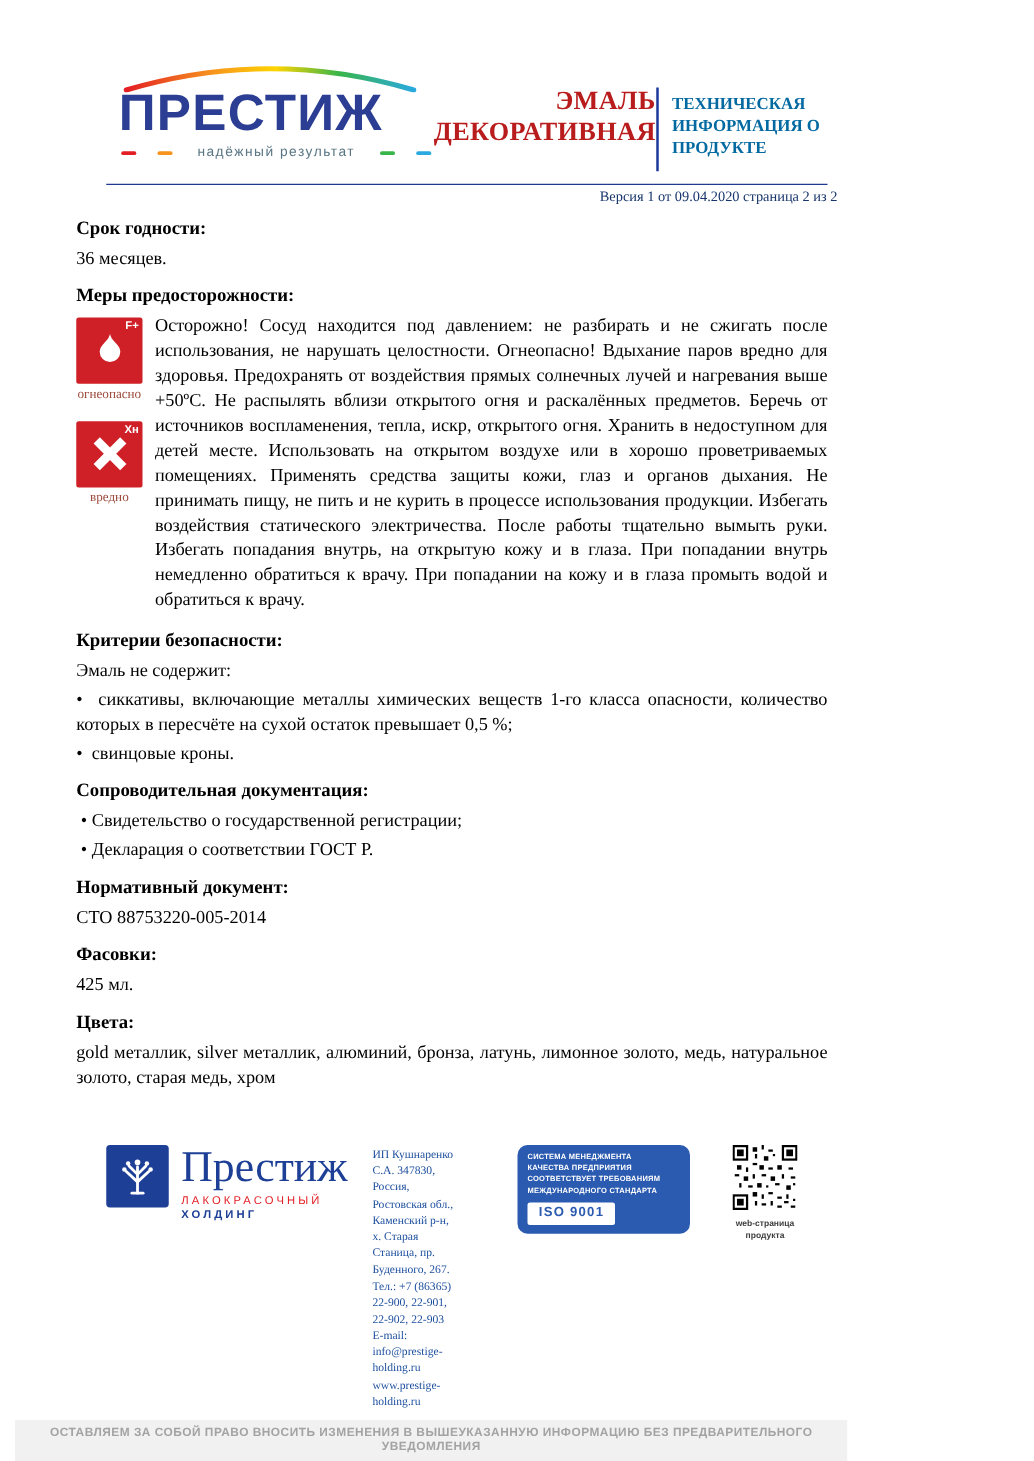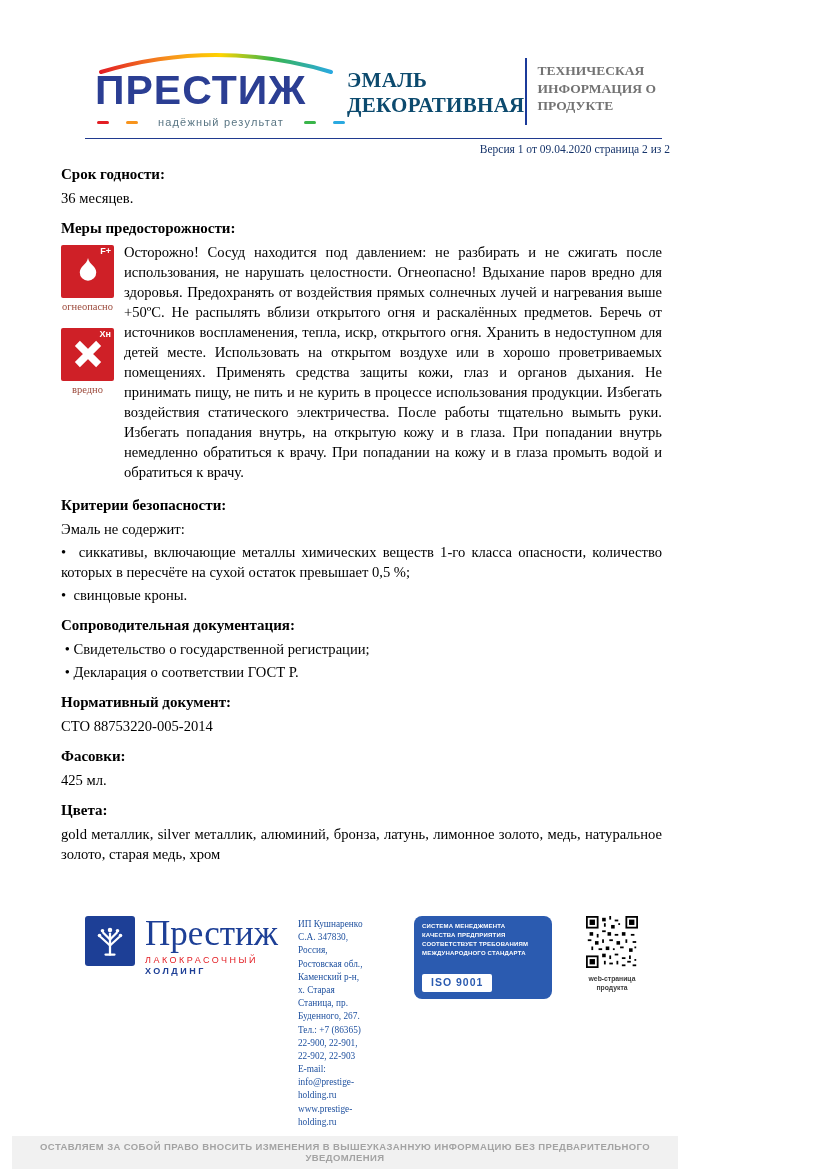--- a/index.html
+++ b/index.html
@@ -11,24 +11,24 @@
   .logo{width:252px;flex-shrink:0;}
   .logo-arc{display:block;margin:0 0 0 2px;}
   .logo-text{font-family:"Liberation Sans",sans-serif;font-weight:bold;font-size:41px;
              color:#2b3e93;letter-spacing:1px;line-height:1;margin-top:-4px;}
   .tagline{display:flex;align-items:center;margin-top:5px;gap:13px;}
   .td{display:inline-block;height:3px;width:13px;margin:0 2px;border-radius:2px;}
   .td1{background:#e31e24;} .td2{background:#f7941d;}
   .td3{background:#39b54a;} .td4{background:#2aa9e0;}
   .tagline-text{font-family:"Liberation Sans",sans-serif;font-size:11px;color:#5a7684;
                 letter-spacing:1.2px;margin:0 5px;white-space:nowrap;}
-  .title{flex:1;text-align:left;font-weight:bold;font-size:21px;color:#0c4a6e;
+  .title{flex:1;text-align:right;font-weight:bold;font-size:21px;color:#b91c1c;
          padding-top:18px;letter-spacing:.3px;}
   .info-block{width:152px;flex-shrink:0;border-left:2.5px solid #1b3a9a;padding:4px 0 10px 11px;
-              font-weight:bold;font-size:13.5px;line-height:1.3;color:#737373;margin-top:8px;}
+              font-weight:bold;font-size:13.5px;line-height:1.3;color:#0369a1;margin-top:20px;}
   .rule{margin:10px 16px 0 85px;border-top:1.5px solid #203a8f;}
   .version{margin:4px 8px 0 0;text-align:right;font-size:11.5px;color:#17356b;}
 
   
   .content{margin:6px 16px 0 61px;}
   .h{font-weight:bold;font-size:15px;margin:11px 0 6px;}
   .t{font-size:14.6px;line-height:1.37;margin:0 0 3px;}
   .just{text-align:justify;}
   .prec{display:flex;align-items:flex-start;margin-top:2px;}
   .hz-col{width:63px;flex-shrink:0;padding-top:2px;}
@@ -49,21 +49,21 @@
   .f-name{font-size:35px;line-height:1;color:#1d3f96;}
   .f-sub1{font-family:"Liberation Sans",sans-serif;font-weight:normal;font-size:9px;
           letter-spacing:2.5px;color:#e31e24;margin-top:4px;}
   .f-sub2{font-family:"Liberation Sans",sans-serif;font-weight:bold;font-size:9px;
           letter-spacing:2.5px;color:#1d3f96;margin-top:1px;}
   .f-address{margin-left:20px;color:#1d4f9e;font-size:9.3px;line-height:1.42;padding-top:2px;}
   .f-badge{margin-left:48px;flex-shrink:0;width:122px;background:#2b5bb0;border-radius:8px;
            padding:6px 8px 7px;color:#fff;font-family:"Liberation Sans",sans-serif;
            font-weight:bold;font-size:6px;line-height:1.5;letter-spacing:.2px;}
   .iso-label{display:inline-block;background:#fff;color:#2b5bb0;font-size:10.5px;
-             font-weight:bold;letter-spacing:1px;border-radius:2px;padding:1px 9px;margin-top:16px;}
+             font-weight:bold;letter-spacing:1px;border-radius:2px;padding:1px 9px;margin-top:4px;}
   .f-qr{margin-left:30px;width:60px;text-align:center;flex-shrink:0;}
   .qr-label{font-family:"Liberation Sans",sans-serif;font-weight:bold;font-size:6.8px;
             color:#3c3c3c;line-height:1.35;margin-top:2px;}
   .disclaimer{position:absolute;left:12px;right:0;bottom:0;background:#f1f1f1;color:#a3a3a3;
               font-family:"Liberation Sans",sans-serif;font-weight:bold;font-size:9.5px;
               text-align:center;padding:5px 0 6px;letter-spacing:.4px;}
 </style>
 </head>
 <body>
 

